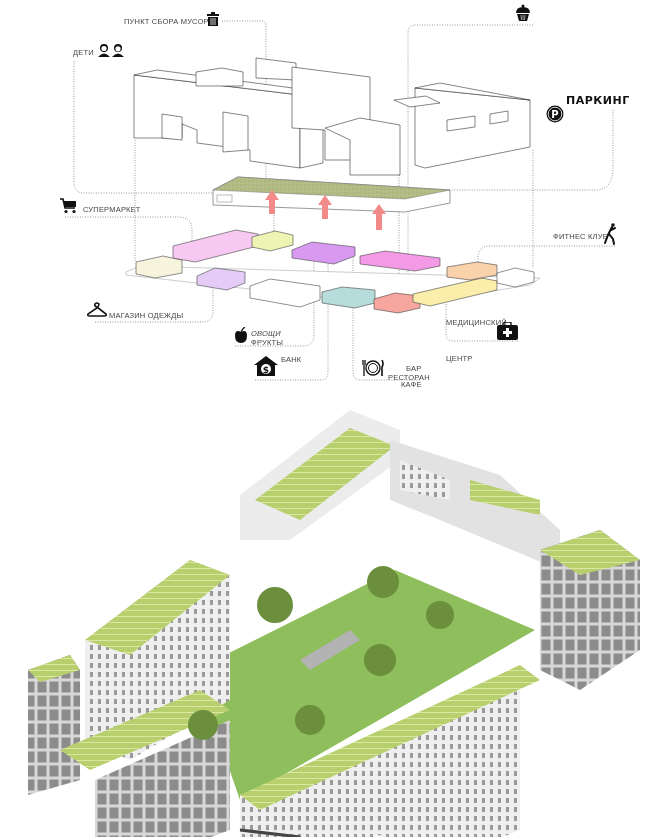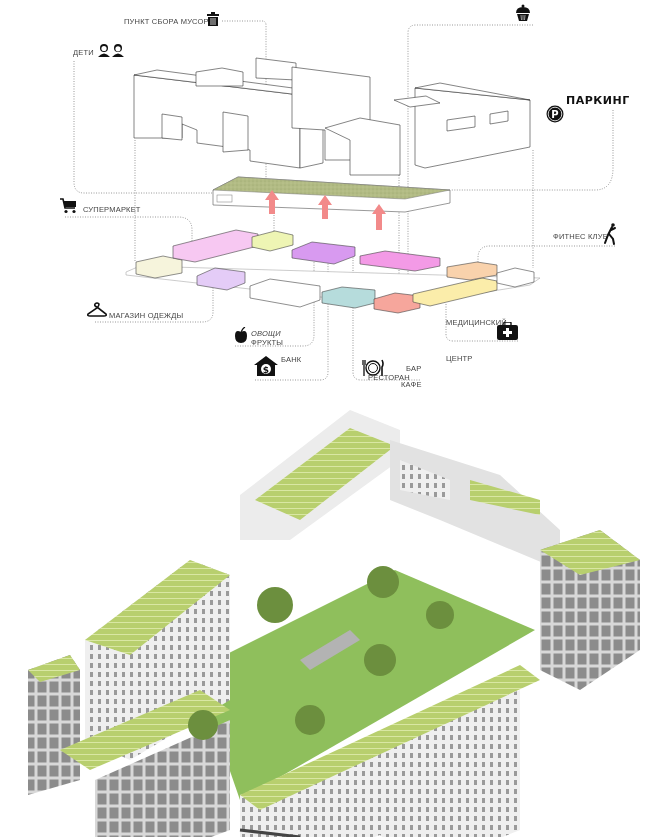--- a/index.html
+++ b/index.html
@@ -216,21 +216,21 @@
 <div class="ico" style="left:362px;top:359px;">
   <svg width="22" height="18" viewBox="0 0 22 18">
       <path d="M1 1 L1 6 M3 1 L3 6 M2 6 L2 17" stroke="#111" stroke-width="1.3"></path>
       <circle cx="11" cy="9" r="7" fill="none" stroke="#111" stroke-width="1.4"></circle>
       <circle cx="11" cy="9" r="4.5" fill="none" stroke="#111" stroke-width="1"></circle>
       <path d="M20 1 Q22 5 20 8 L20 17" stroke="#111" stroke-width="1.6" fill="none"></path>
     </svg>
 </div>
 <div class="lbl" style="left:401px;top:356px;text-align:right;margin-top:24px;">КАФЕ</div>
 <div class="lbl" style="left:406px;top:364px;">БАР</div>
-<div class="lbl" style="left:368px;top:373px;">РЕСТОРАН</div>
+<div class="lbl" style="left:388px;top:373px;">РЕСТОРАН</div>
 
 <svg style="position:absolute;left:0;top:400px;" width="650" height="437" viewBox="0 0 650 437">
   <defs>
     <pattern id="win" width="8" height="9" patternUnits="userSpaceOnUse">
       <rect width="8" height="9" fill="#efefef"></rect>
       <rect x="2" y="2" width="3" height="5" fill="#9a9a9a"></rect>
     </pattern>
     <pattern id="cells" width="12" height="14" patternUnits="userSpaceOnUse">
       <rect width="12" height="14" fill="#d8d8d8"></rect>
       <rect x="1.5" y="1.5" width="9" height="11" fill="#8c8c8c"></rect>

